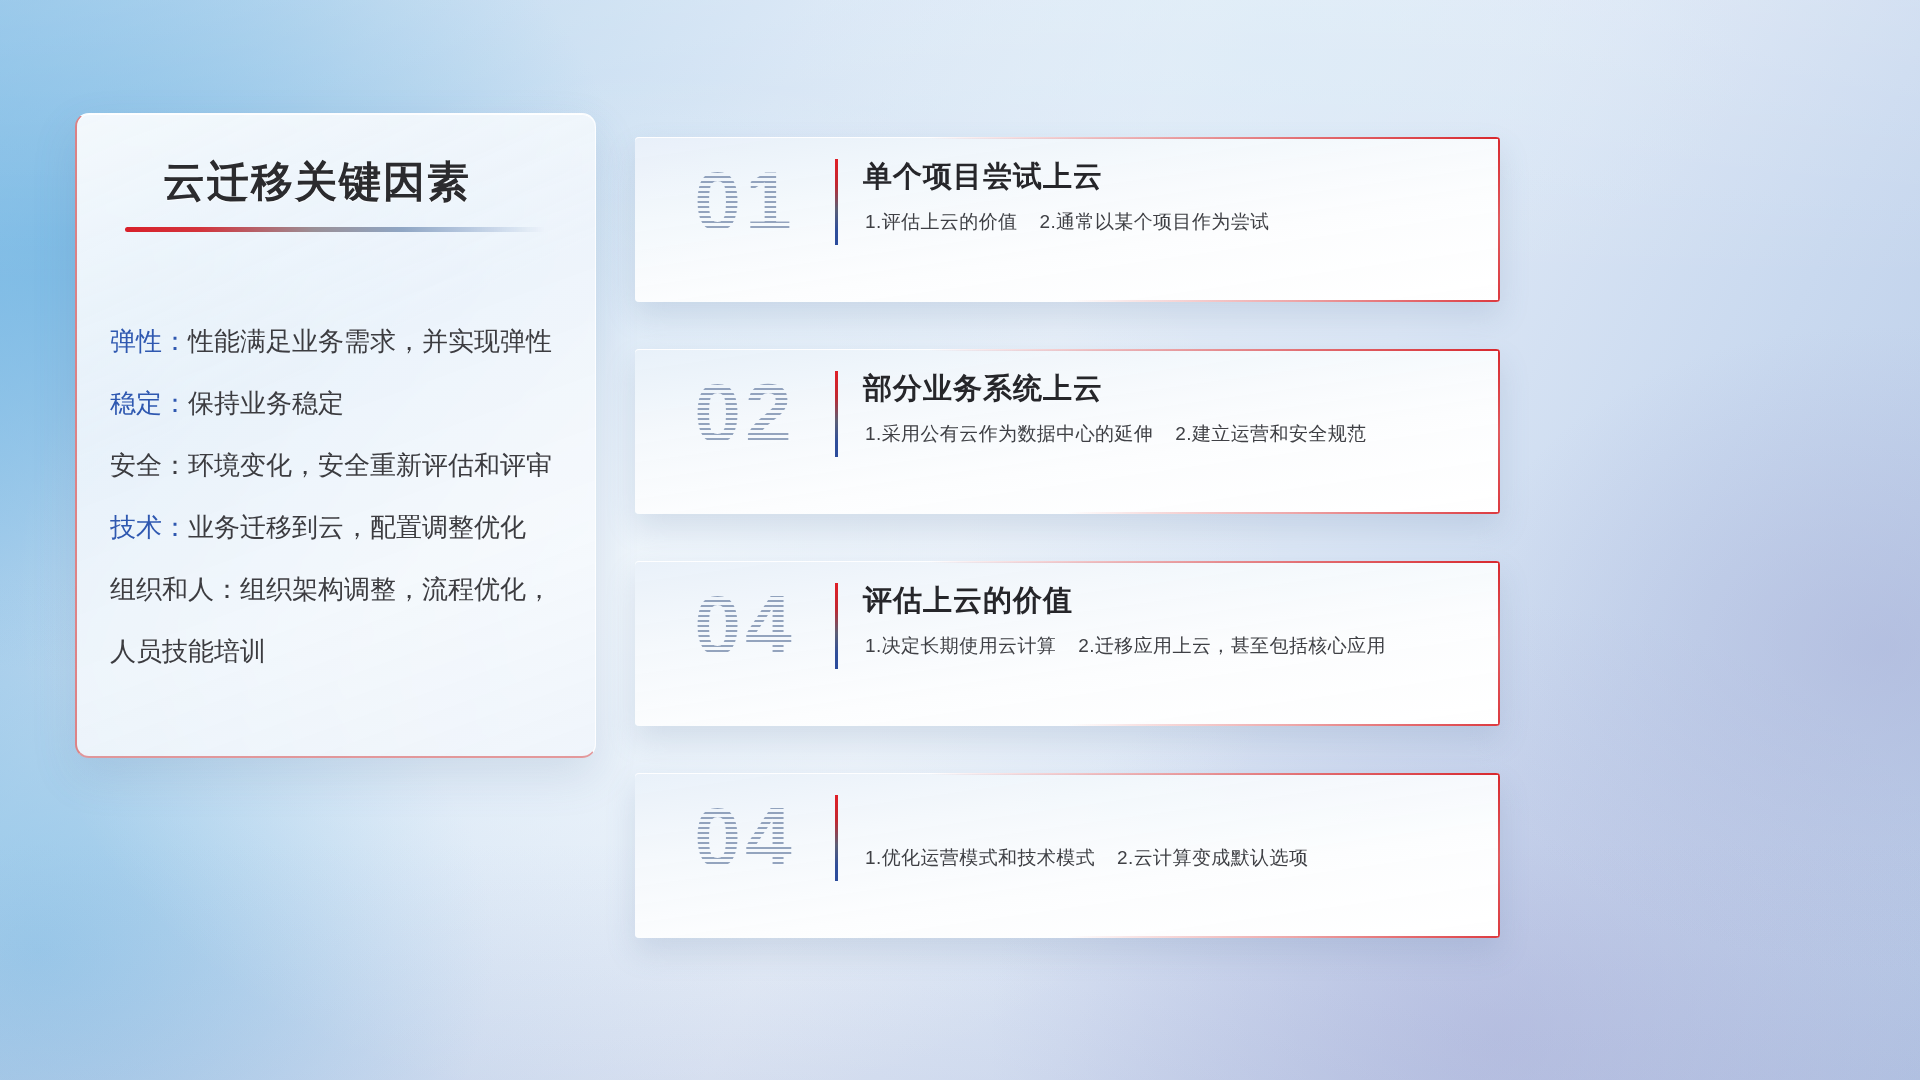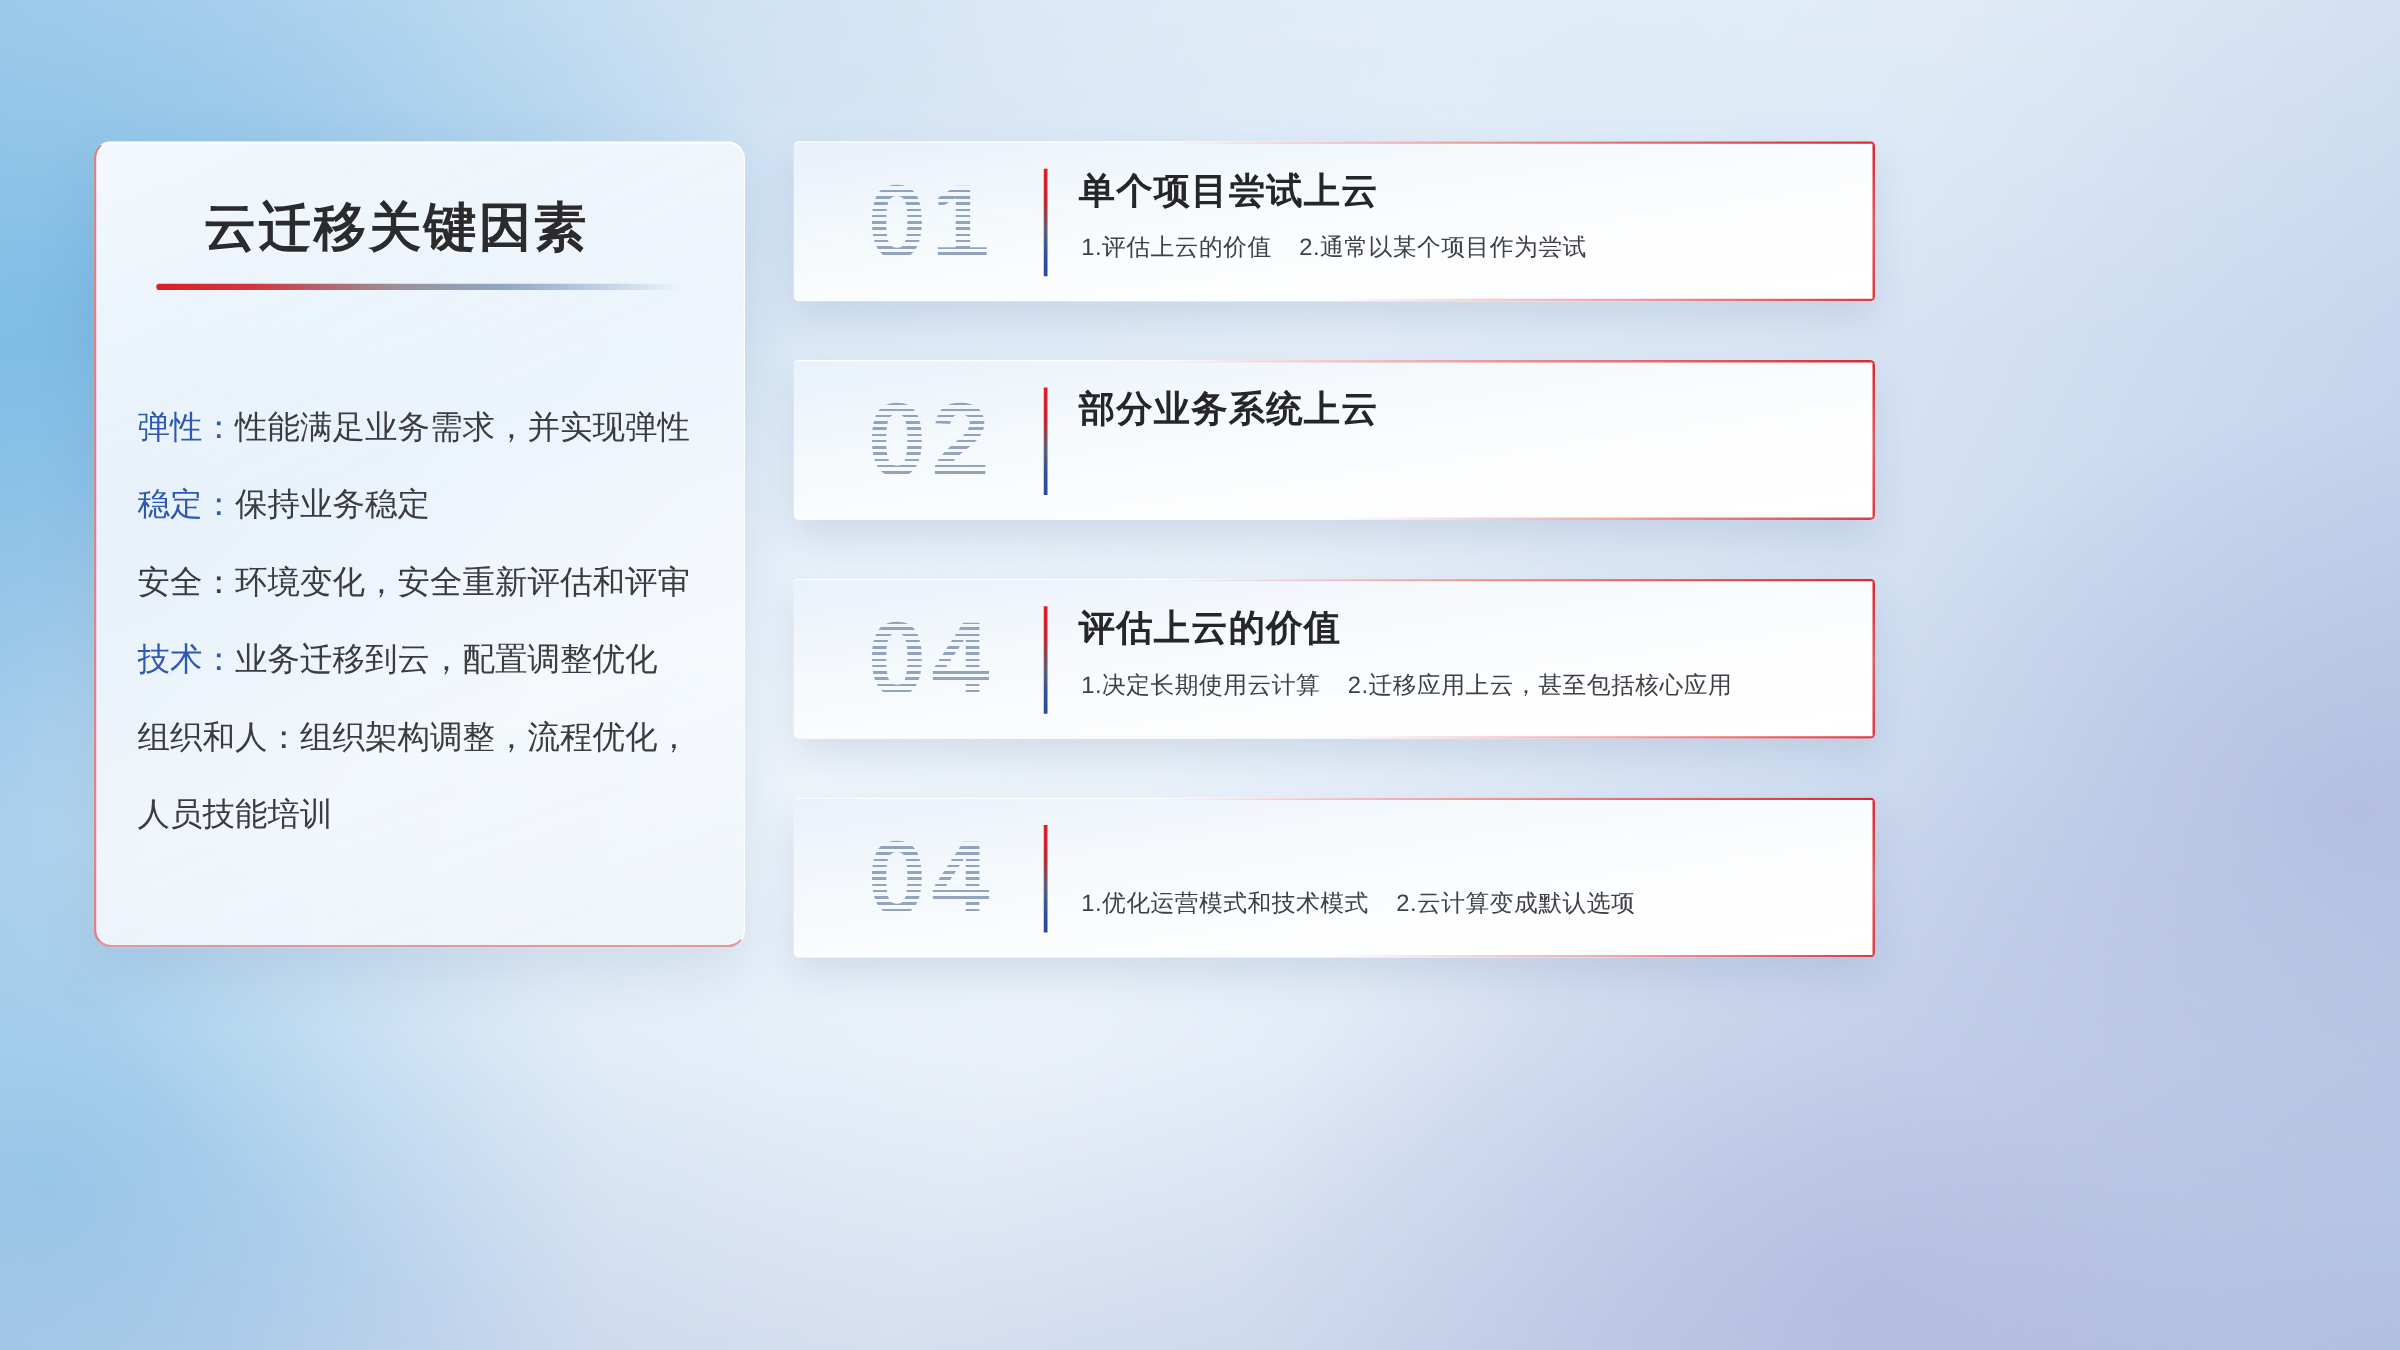--- a/index.html
+++ b/index.html
@@ -52,24 +52,25 @@
   .factor-row{
     font-size:26px;line-height:62px;white-space:nowrap;
     color:#3c3c40;
   }
   .factor-label{color:#2f58b0;}
   .factor-label.dark{color:#3c3c40;margin-top:43px;}
 
   
   #steps{position:absolute;left:635px;top:113px;width:865px;}
   .step-card{
-    position:relative;height:128px;margin-bottom:47px;border-radius:4px;
+    position:relative;height:165px;margin-bottom:47px;border-radius:4px;
     background:linear-gradient(172deg,rgba(232,240,249,.96) 0%,rgba(244,248,252,.97) 30%,rgba(252,253,254,.99) 62%,rgba(255,255,255,1) 100%);
     box-shadow:0 14px 30px rgba(96,124,162,.18),inset 0 1px 0 rgba(255,255,255,.95);
     overflow:hidden;
+    margin-top:24px;
   }
   .step-card .topline{
     position:absolute;top:0;left:0;right:0;height:2px;
     background:linear-gradient(90deg,rgba(216,60,64,0) 0%,rgba(216,60,64,0) 34%,rgba(216,60,64,.55) 66%,#d8282e 100%);
   }
   .step-card .botline{
     position:absolute;bottom:0;left:0;right:0;height:2px;
     background:linear-gradient(90deg,rgba(216,60,64,0) 0%,rgba(216,60,64,0) 50%,rgba(216,60,64,.45) 76%,#dc3a40 100%);
   }
   .step-card .rightline{
@@ -142,20 +143,21 @@
       <div class="step-title">单个项目尝试上云</div>
       <div class="step-sub"><span>1.评估上云的价值</span><span class="gap"></span><span>2.通常以某个项目作为尝试</span></div>
     </div>
     <div class="step-card">
       <div class="topline"></div>
       <div class="botline"></div>
       <div class="rightline"></div>
       <div class="step-num">02</div>
       <div class="step-divider"></div>
       <div class="step-title">部分业务系统上云</div>
+      <div class="step-sub"><span>1.采用公有云作为数据中心的延伸</span><span class="gap"></span><span>2.建立运营和安全规范</span></div>
     </div>
     <div class="step-card">
       <div class="topline"></div>
       <div class="botline"></div>
       <div class="rightline"></div>
       <div class="step-num">04</div>
       <div class="step-divider"></div>
       <div class="step-title">评估上云的价值</div>
       <div class="step-sub"><span>1.决定长期使用云计算</span><span class="gap"></span><span>2.迁移应用上云，甚至包括核心应用</span></div>
     </div>

